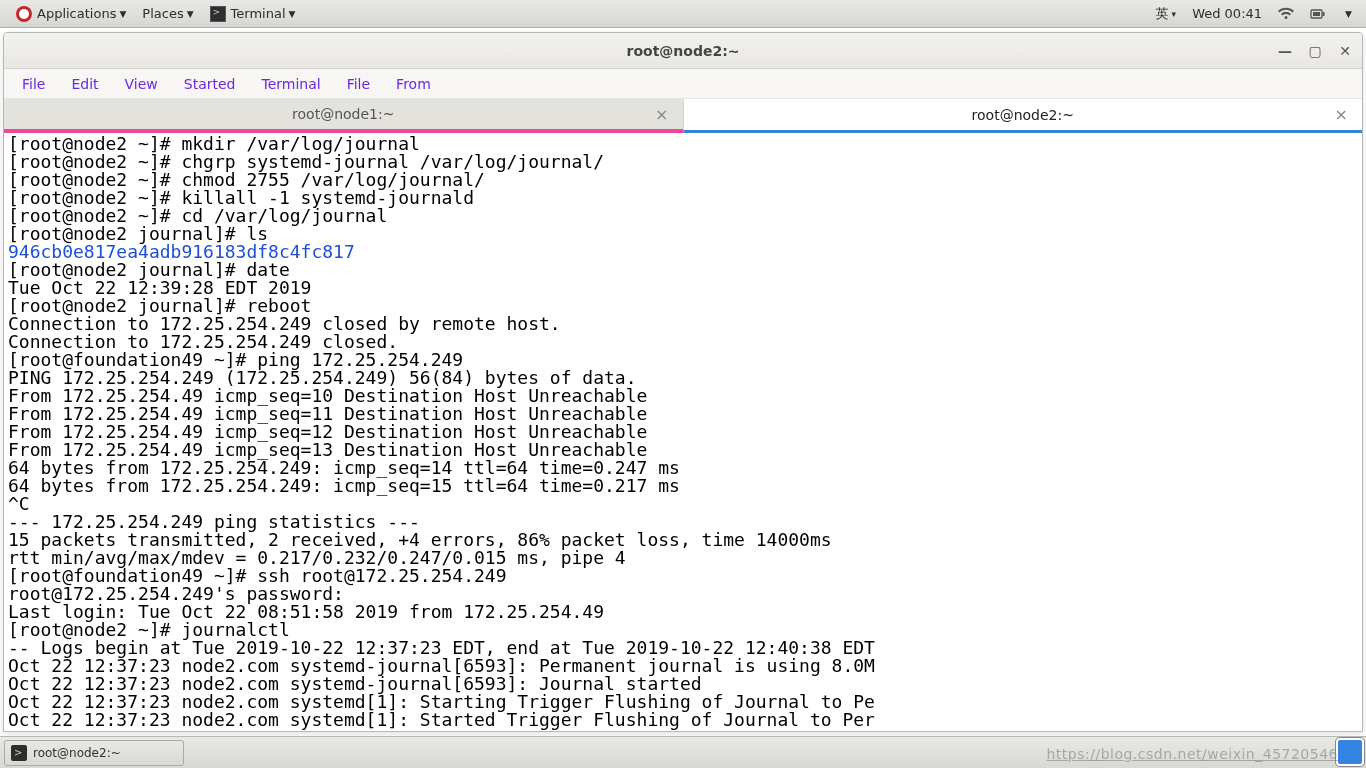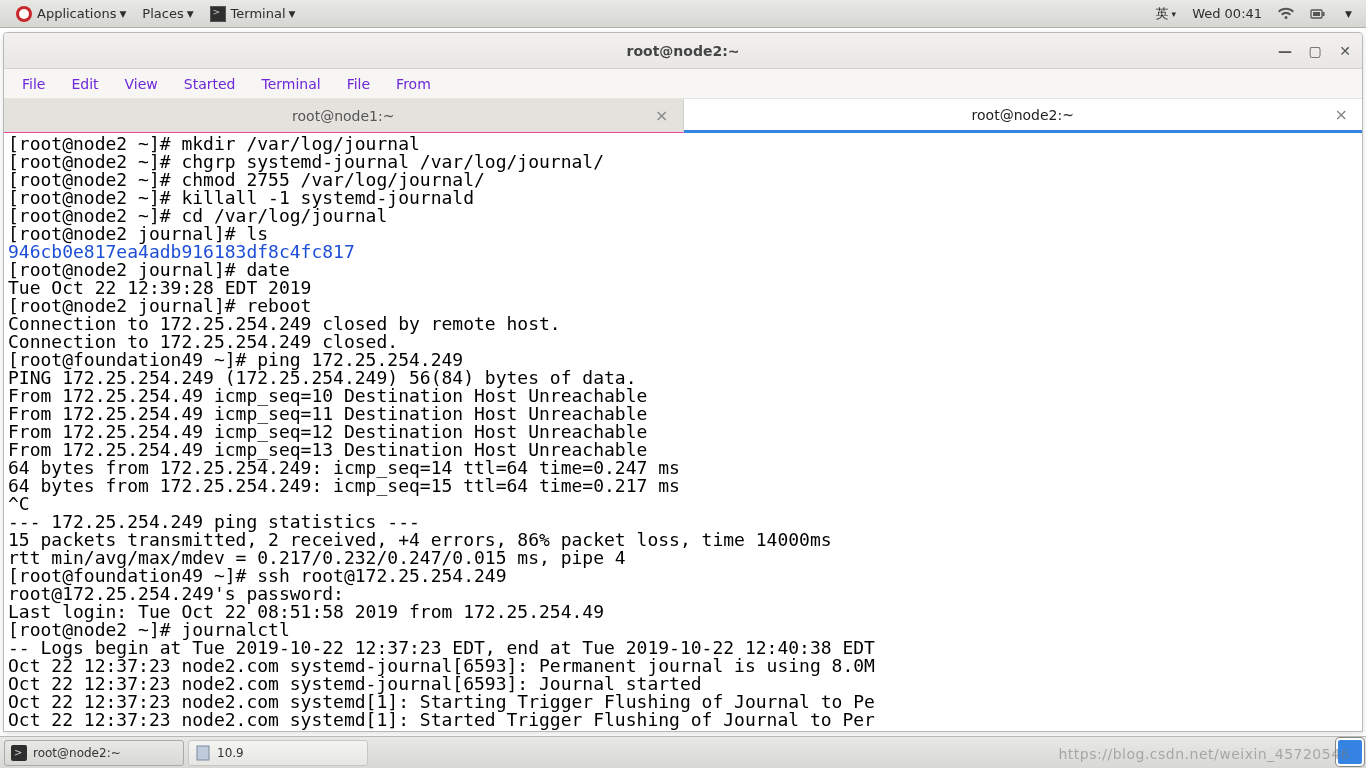--- a/index.html
+++ b/index.html
@@ -15,32 +15,32 @@
 .topbar .right { margin-left:auto; display:flex; align-items:center; gap:4px; }
 .tray { display:flex; align-items:center; padding:0 6px; height:28px; }
 .tray svg { width:16px; height:16px; }
 .window { position:absolute; top:32px; left:3px; right:3px; bottom:36px; background:#fff; border:1px solid #b8b8b4; border-radius:4px 4px 0 0; box-shadow:0 2px 6px rgba(0,0,0,0.12); display:flex; flex-direction:column; }
 .titlebar { height:36px; background:linear-gradient(#f2f1ef,#e8e7e4); border-bottom:1px solid #d2d2ce; border-radius:4px 4px 0 0; display:flex; align-items:center; justify-content:center; position:relative; font-weight:bold; color:#444; font-size:14px; }
 .winctrl { position:absolute; right:8px; top:0; height:36px; display:flex; align-items:center; gap:12px; }
 .winctrl span { width:18px; height:18px; display:flex; align-items:center; justify-content:center; color:#555; cursor:pointer; font-size:14px; }
 .menubar { height:30px; background:#f7f6f4; display:flex; align-items:center; padding:0 6px; gap:2px; font-size:14px; color:#6d28d9; border-bottom:1px solid #e5e5e2; }
 .menubar .mitem { padding:4px 12px; cursor:pointer; }
 .tabs { height:34px; background:#eceae6; display:flex; }
-.tab { flex:1; display:flex; align-items:center; justify-content:center; position:relative; color:#555; font-size:14px; border-bottom:1px solid #ec4899; }
+.tab { flex:1; display:flex; align-items:center; justify-content:center; position:relative; color:#555; font-size:14px; border-bottom:4px solid #ec4899; }
 .tab.inactive { background:#e4e2dd; border-right:1px solid #d4d2cd; }
 .tab.active { background:#fff; border-bottom:3px solid #3584e4; color:#222; }
 .tab .close { position:absolute; right:14px; color:#888; font-size:16px; cursor:pointer; }
 .terminal { flex:1; background:#fff; color:#000; font-family:"DejaVu Sans Mono","Courier New",monospace; font-size:18px; line-height:18px; padding:2px 4px; white-space:pre; overflow:hidden; }
 .terminal .blue { color:#1d4ed8; }
 .taskbar { position:absolute; bottom:0; left:0; right:0; height:32px; background:linear-gradient(#e8e8e6,#d8d8d4); border-top:1px solid #b8b8b4; display:flex; align-items:center; padding:0 4px; gap:4px; }
 .task { height:26px; min-width:180px; max-width:188px; background:linear-gradient(#f4f4f2,#e6e6e2); border:1px solid #c6c6c2; border-radius:3px; display:flex; align-items:center; padding:0 6px; gap:6px; font-size:12px; color:#333; cursor:pointer; overflow:hidden; white-space:nowrap; }
 .task.active { background:linear-gradient(#e8e8e4,#d8d8d4); border-color:#aaa; }
 .task .ticon { width:16px; height:16px; flex-shrink:0; display:inline-block; }
 .task .tlabel { overflow:hidden; text-overflow:ellipsis; }
-.watermark { position:absolute; right:16px; bottom:6px; color:rgba(120,120,120,0.55); font-size:14px; pointer-events:none; letter-spacing:0.5px; }
+.watermark { position:absolute; right:28px; bottom:6px; color:rgba(120,120,120,0.55); font-size:14px; pointer-events:none; letter-spacing:0.5px;text-decoration:underline; }
 .desk-switch { position:absolute; right:2px; bottom:2px; width:28px; height:28px; background:#3584e4; border-radius:4px; border:2px solid #fff; box-shadow:0 0 0 1px #888; }
 </style>
 </head>
 <body>
 
 <div class="topbar">
   <div class="left">
     <div class="item">
       <span class="fedora-icon"></span>
       <span>Applications</span>
@@ -112,21 +112,15 @@
 </div>
 
 <div class="taskbar" id="taskbar">
     <div class="task active">
       <span class="ticon"><svg viewBox="0 0 16 16">
           <rect width="16" height="16" rx="2" fill="#2e2e2e"></rect>
           <text x="3" y="11" fill="#ccc" font-size="10">&gt;</text>
         </svg></span>
       <span class="tlabel">root@node2:~</span>
     </div>
-    <div class="task">
-      <span class="ticon"><svg viewBox="0 0 16 16">
-          <rect x="2" y="1" width="12" height="14" fill="#bfcadb" stroke="#7a8aa0"></rect>
-        </svg></span>
-      <span class="tlabel">10.9</span>
-    </div>
   </div>
 <div class="desk-switch"></div>
 <div class="watermark">https://blog.csdn.net/weixin_45720546</div>
 
 </body></html>

